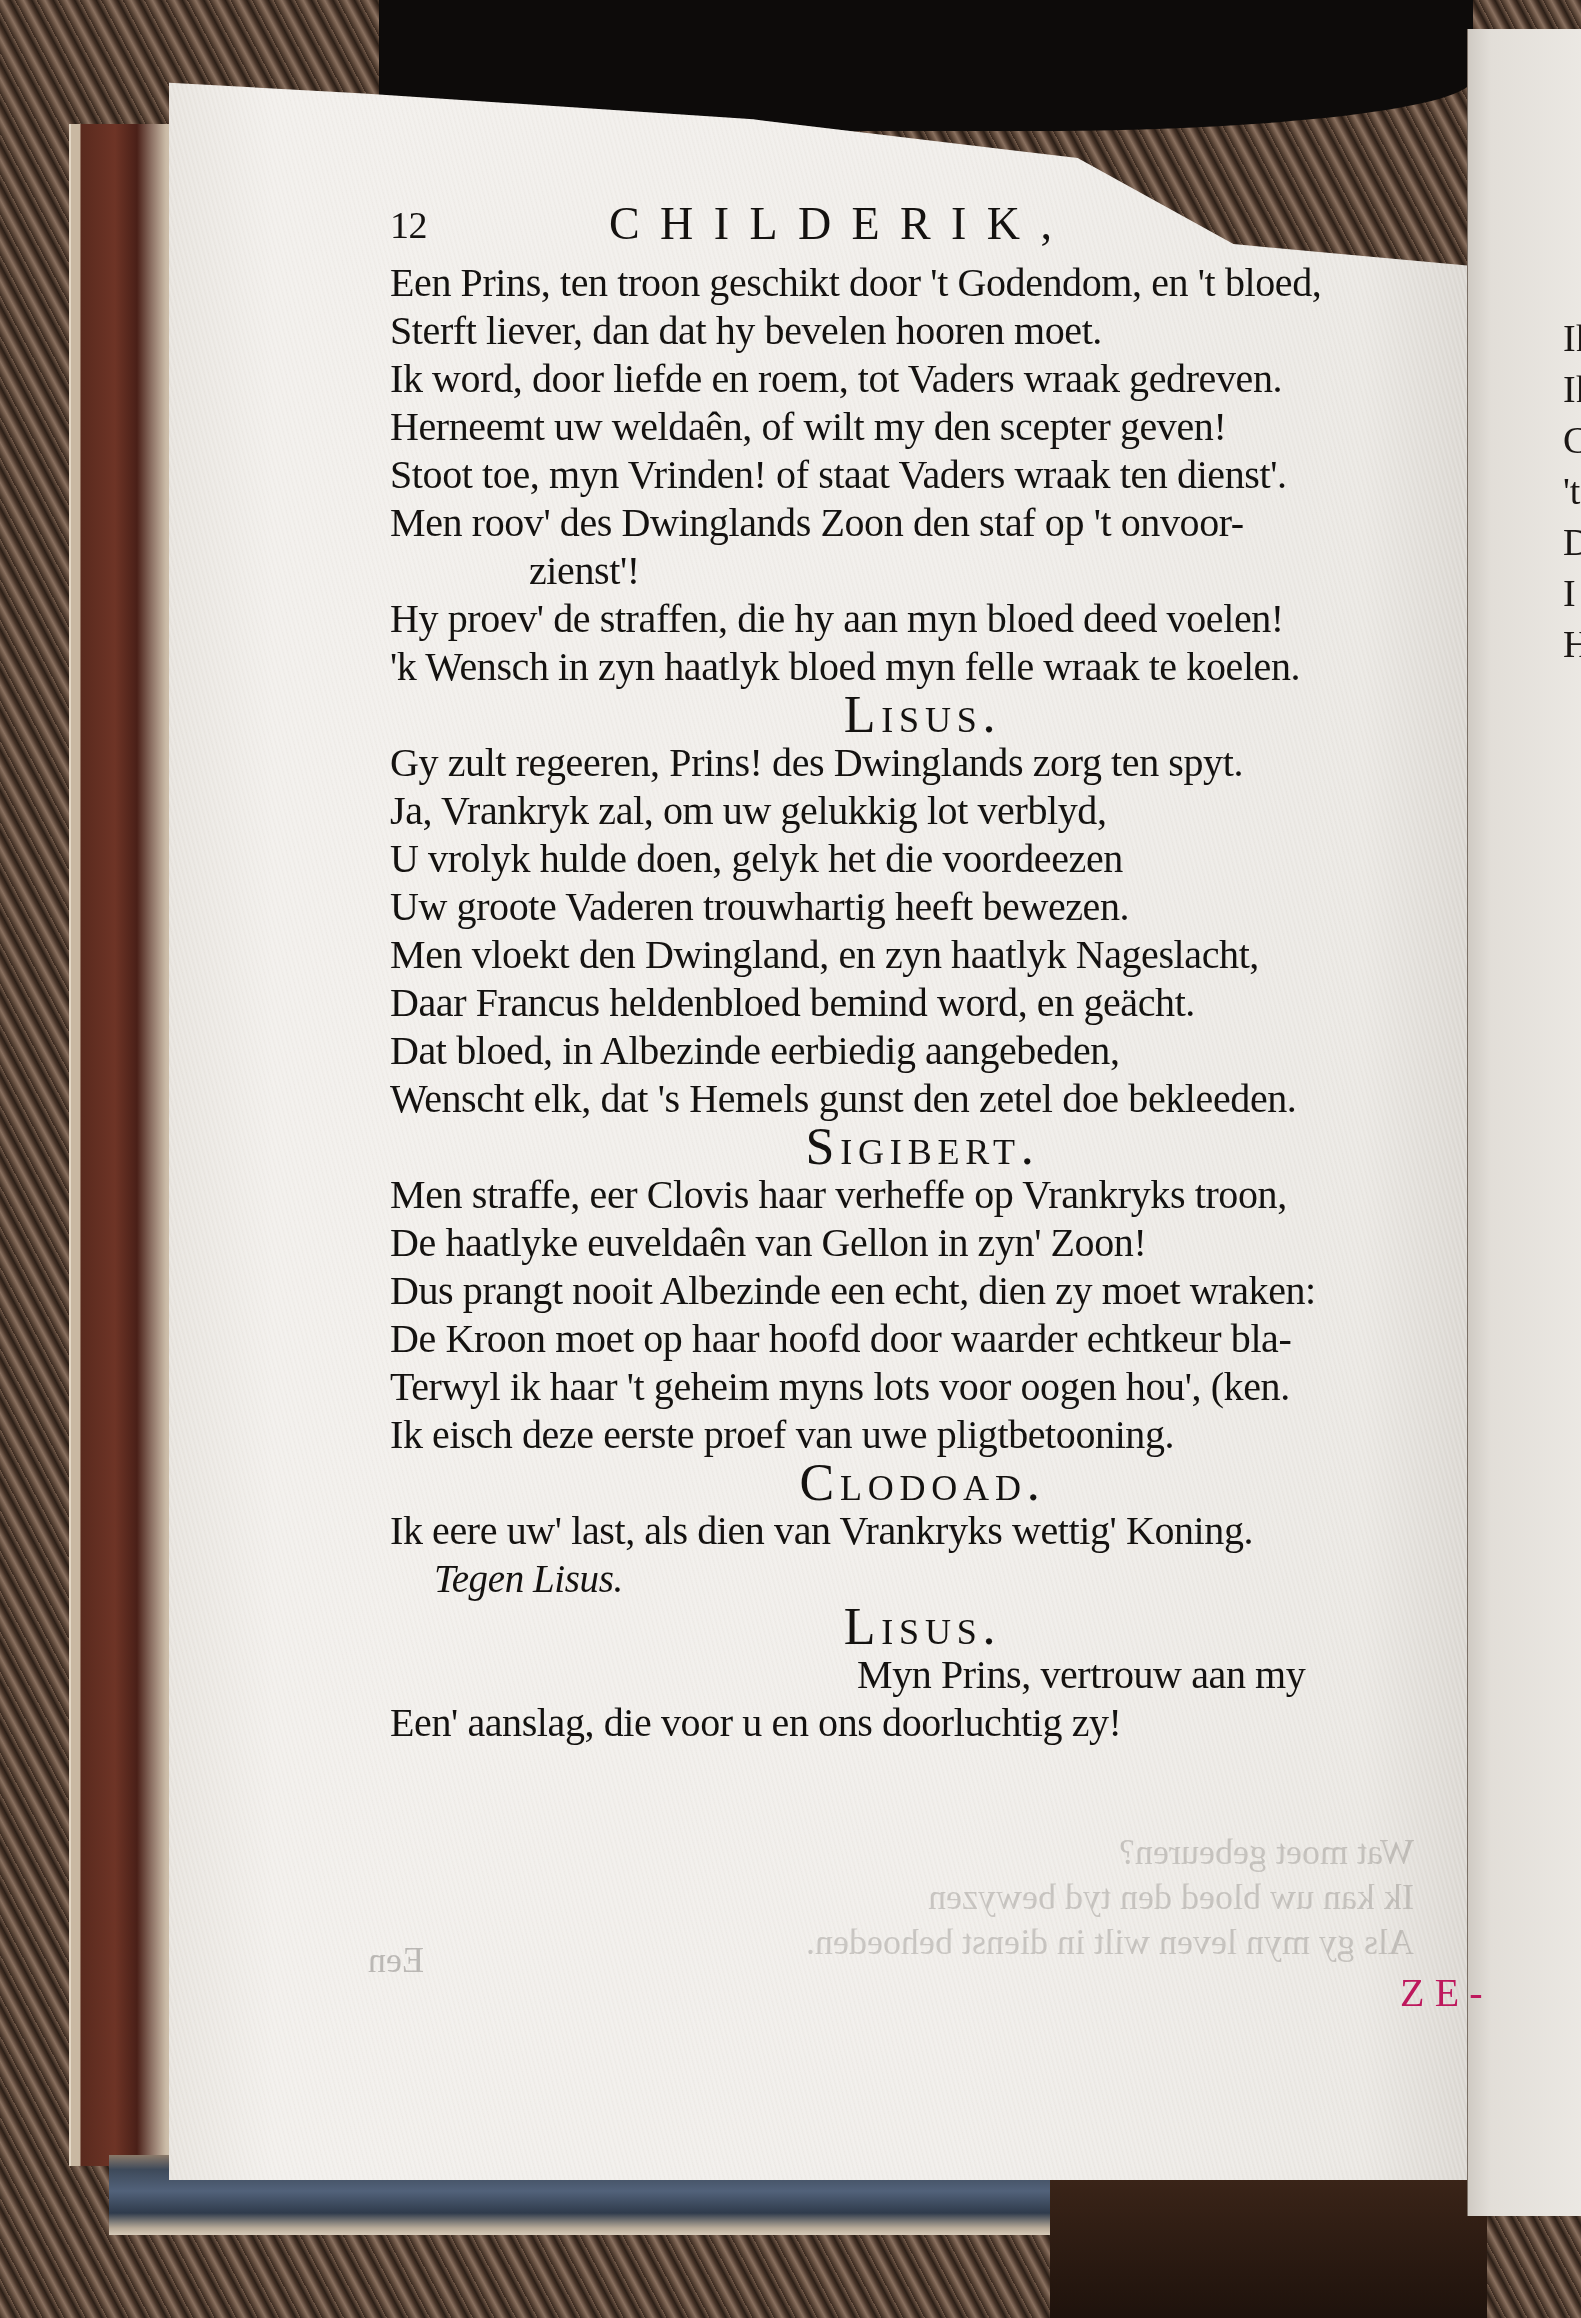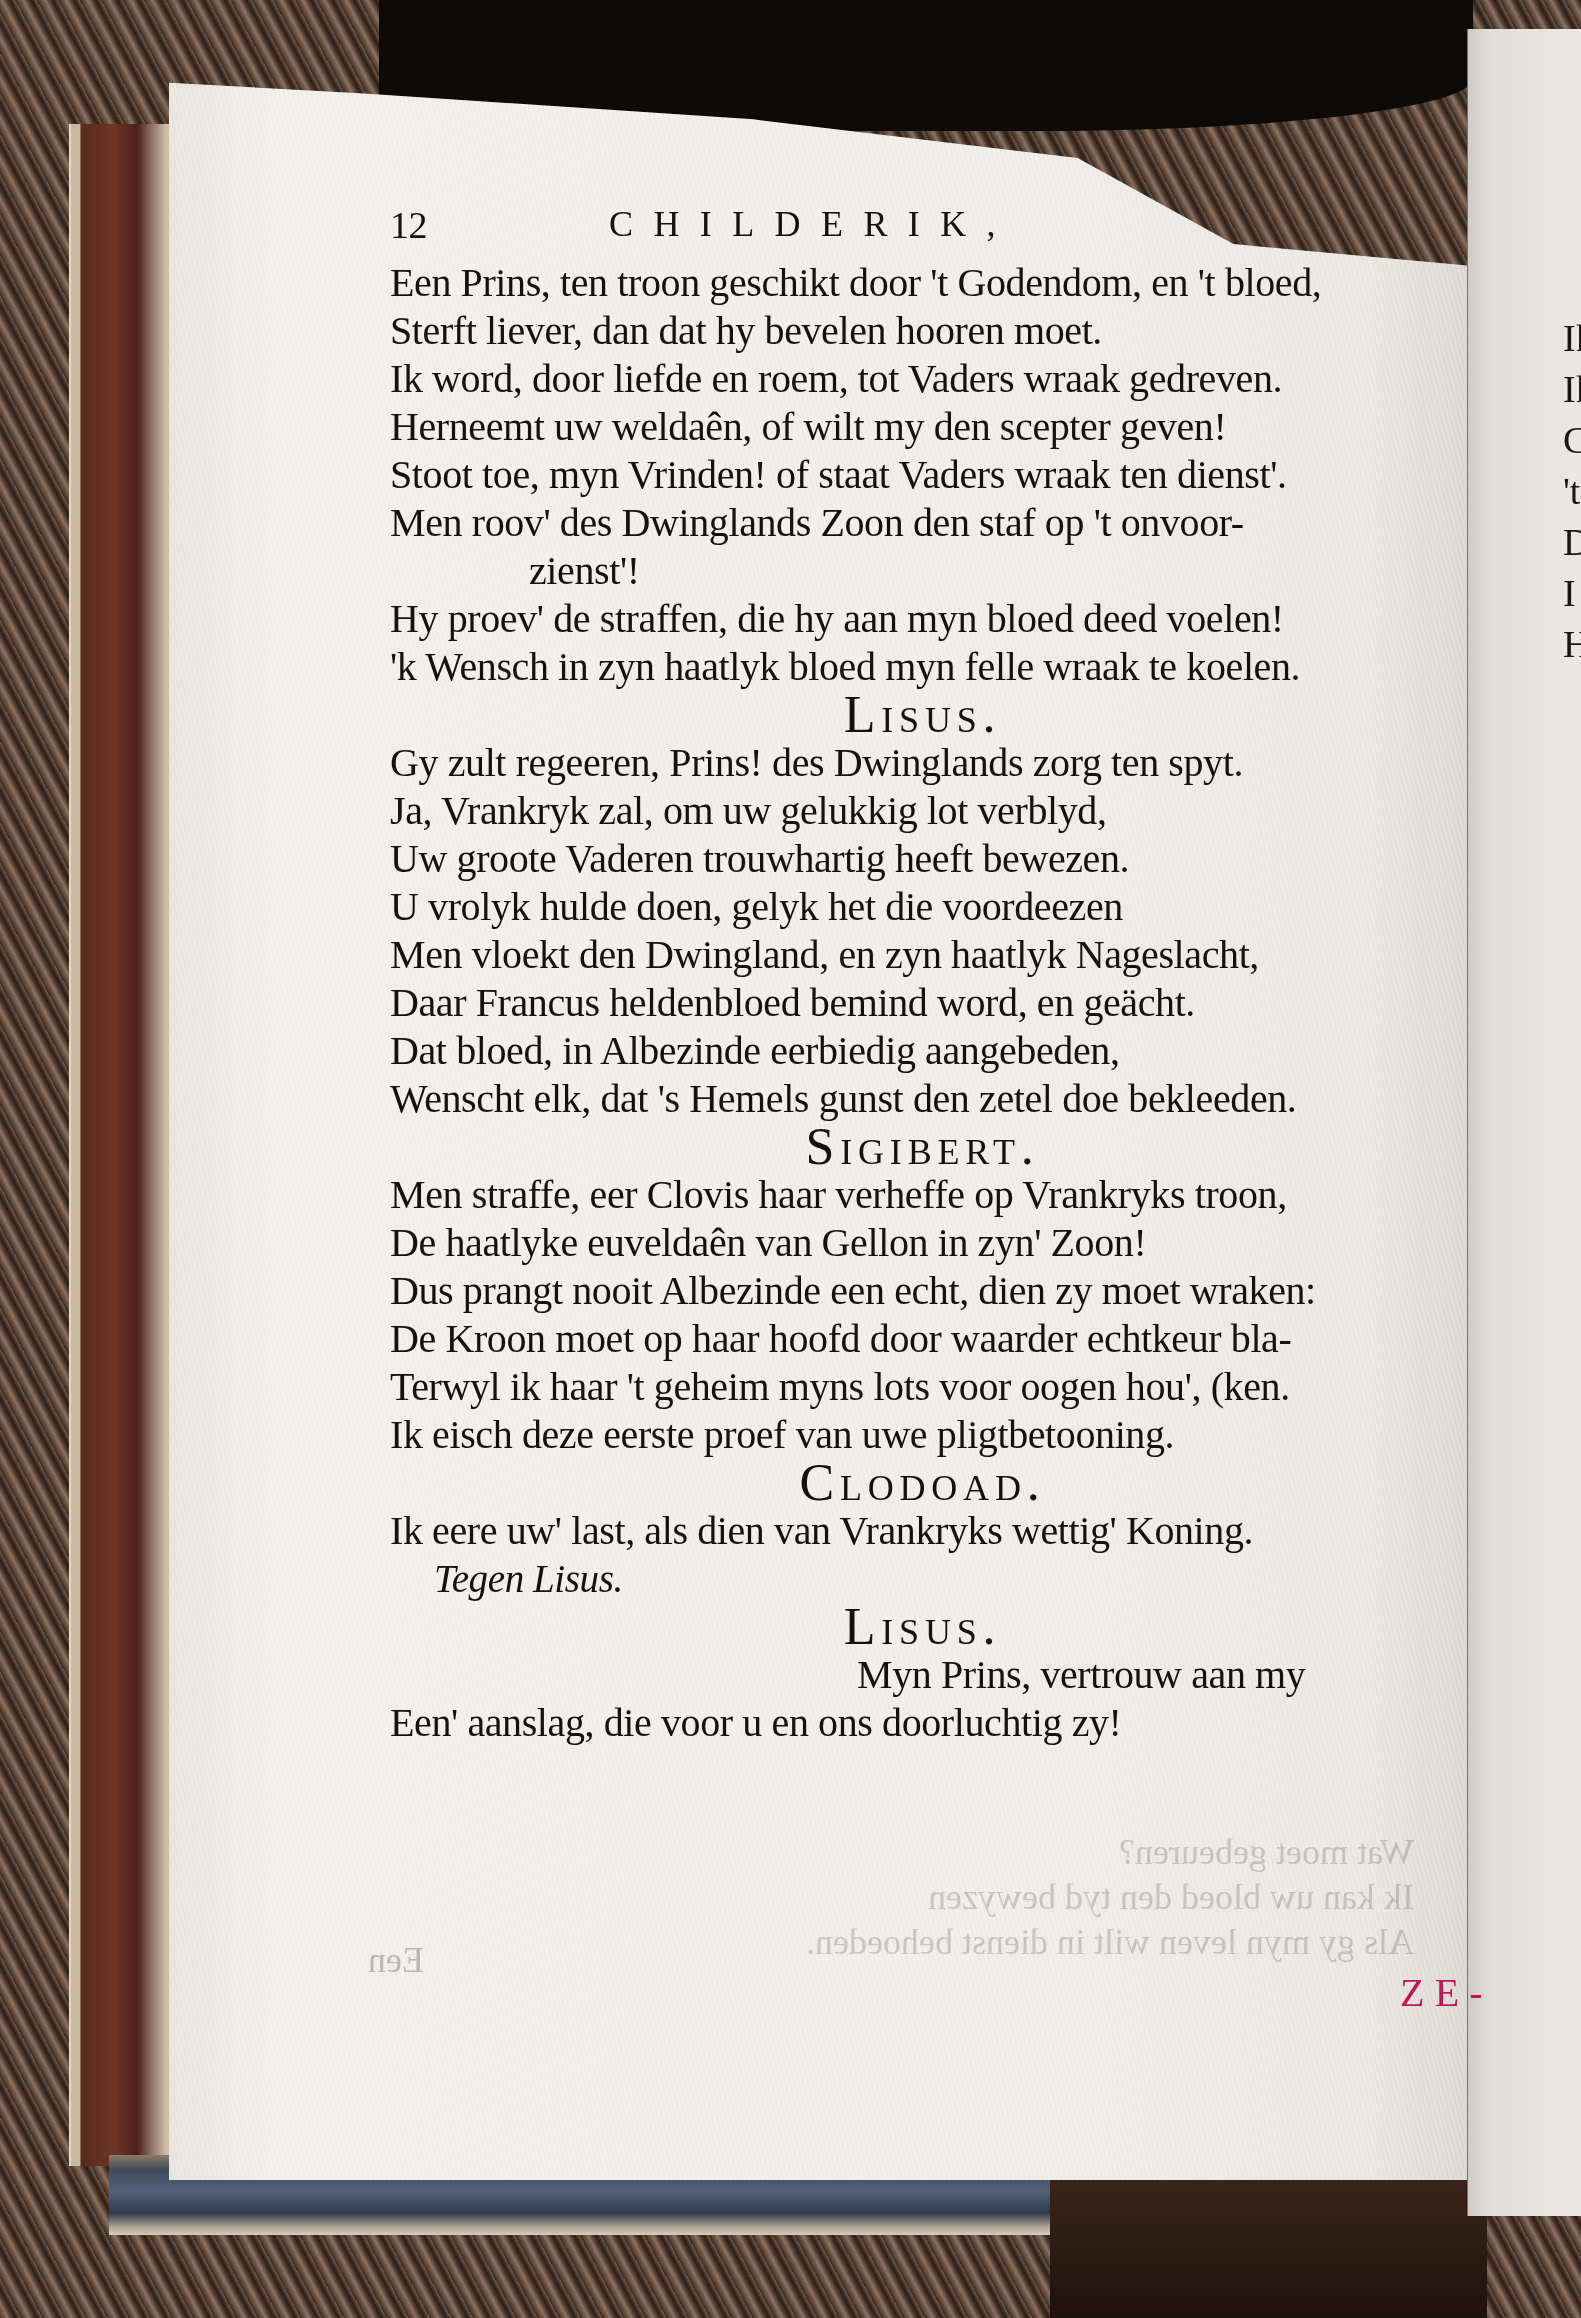--- a/index.html
+++ b/index.html
@@ -50,21 +50,21 @@
   .right-page .starts div { height:51px; }
 
   
   .text-block {
     position:absolute; left:390px; top:201px; width:1021px;
     color:#141210; font-size:40px; line-height:48px;
     letter-spacing:-0.4px;
   }
   .running-head { position:relative; height:58px; }
   .page-number { position:absolute; left:0; top:0; font-size:38px; }
-  .running-title { position:absolute; left:219px; top:-1.5px; font-size:36px; letter-spacing:20.4px; }
+  .running-title { position:absolute; left:219px; top:-1.5px; font-size:46px; letter-spacing:20.4px; }
   .verse { white-space:nowrap; }
   .verse.indent { padding-left:139px; }
   .verse.indent-big { padding-left:467px; }
   .speaker {
     text-align:center; font-variant:small-caps; letter-spacing:5.8px; font-size:52px;
     padding-left:44px;
     font-family:Liberation Serif, serif;
   }
   .stage {
     text-align:left; font-style:italic; font-size:39px; padding-left:44px;
@@ -119,22 +119,22 @@
       <div class="verse">Ik word, door liefde en roem, tot Vaders wraak gedreven.</div>
       <div class="verse">Herneemt uw weldaên, of wilt my den scepter geven!</div>
       <div class="verse">Stoot toe, myn Vrinden! of staat Vaders wraak ten dienst'.</div>
       <div class="verse">Men roov' des Dwinglands Zoon den staf op 't onvoor-</div>
       <div class="verse indent">zienst'!</div>
       <div class="verse">Hy proev' de straffen, die hy aan myn bloed deed voelen!</div>
       <div class="verse">'k Wensch in zyn haatlyk bloed myn felle wraak te koelen.</div>
       <div class="speaker">Lisus.</div>
       <div class="verse">Gy zult regeeren, Prins! des Dwinglands zorg ten spyt.</div>
       <div class="verse">Ja, Vrankryk zal, om uw gelukkig lot verblyd,</div>
+      <div class="verse">U vrolyk hulde doen, gelyk het die voordeezen</div>
       <div class="verse">Uw groote Vaderen trouwhartig heeft bewezen.</div>
-      <div class="verse">U vrolyk hulde doen, gelyk het die voordeezen</div>
       <div class="verse">Men vloekt den Dwingland, en zyn haatlyk Nageslacht,</div>
       <div class="verse">Daar Francus heldenbloed bemind word, en geächt.</div>
       <div class="verse">Dat bloed, in Albezinde eerbiedig aangebeden,</div>
       <div class="verse">Wenscht elk, dat 's Hemels gunst den zetel doe bekleeden.</div>
       <div class="speaker">Sigibert.</div>
       <div class="verse">Men straffe, eer Clovis haar verheffe op Vrankryks troon,</div>
       <div class="verse">De haatlyke euveldaên van Gellon in zyn' Zoon!</div>
       <div class="verse">Dus prangt nooit Albezinde een echt, dien zy moet wraken:</div>
       <div class="verse">De Kroon moet op haar hoofd door waarder echtkeur bla-</div>
       <div class="verse">Terwyl ik haar 't geheim myns lots voor oogen hou', (ken.</div>

